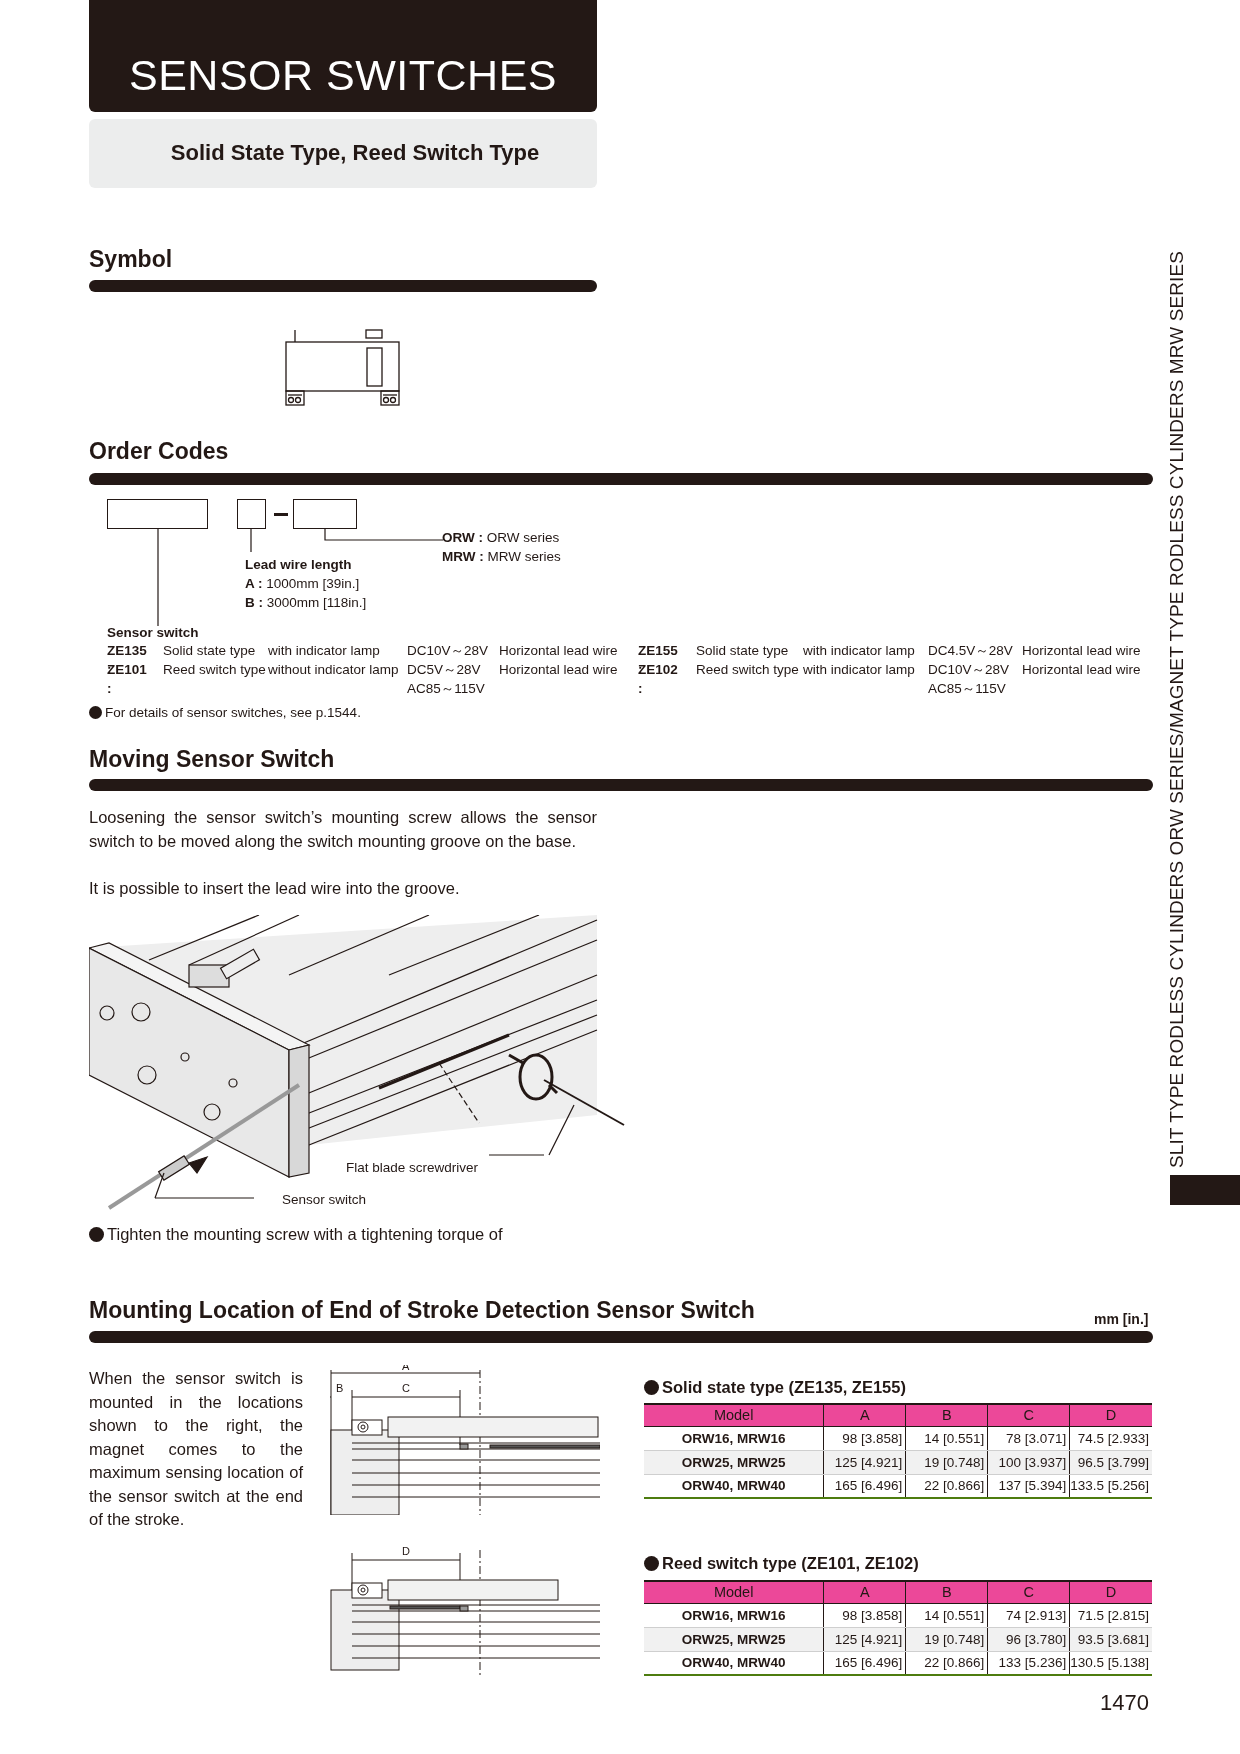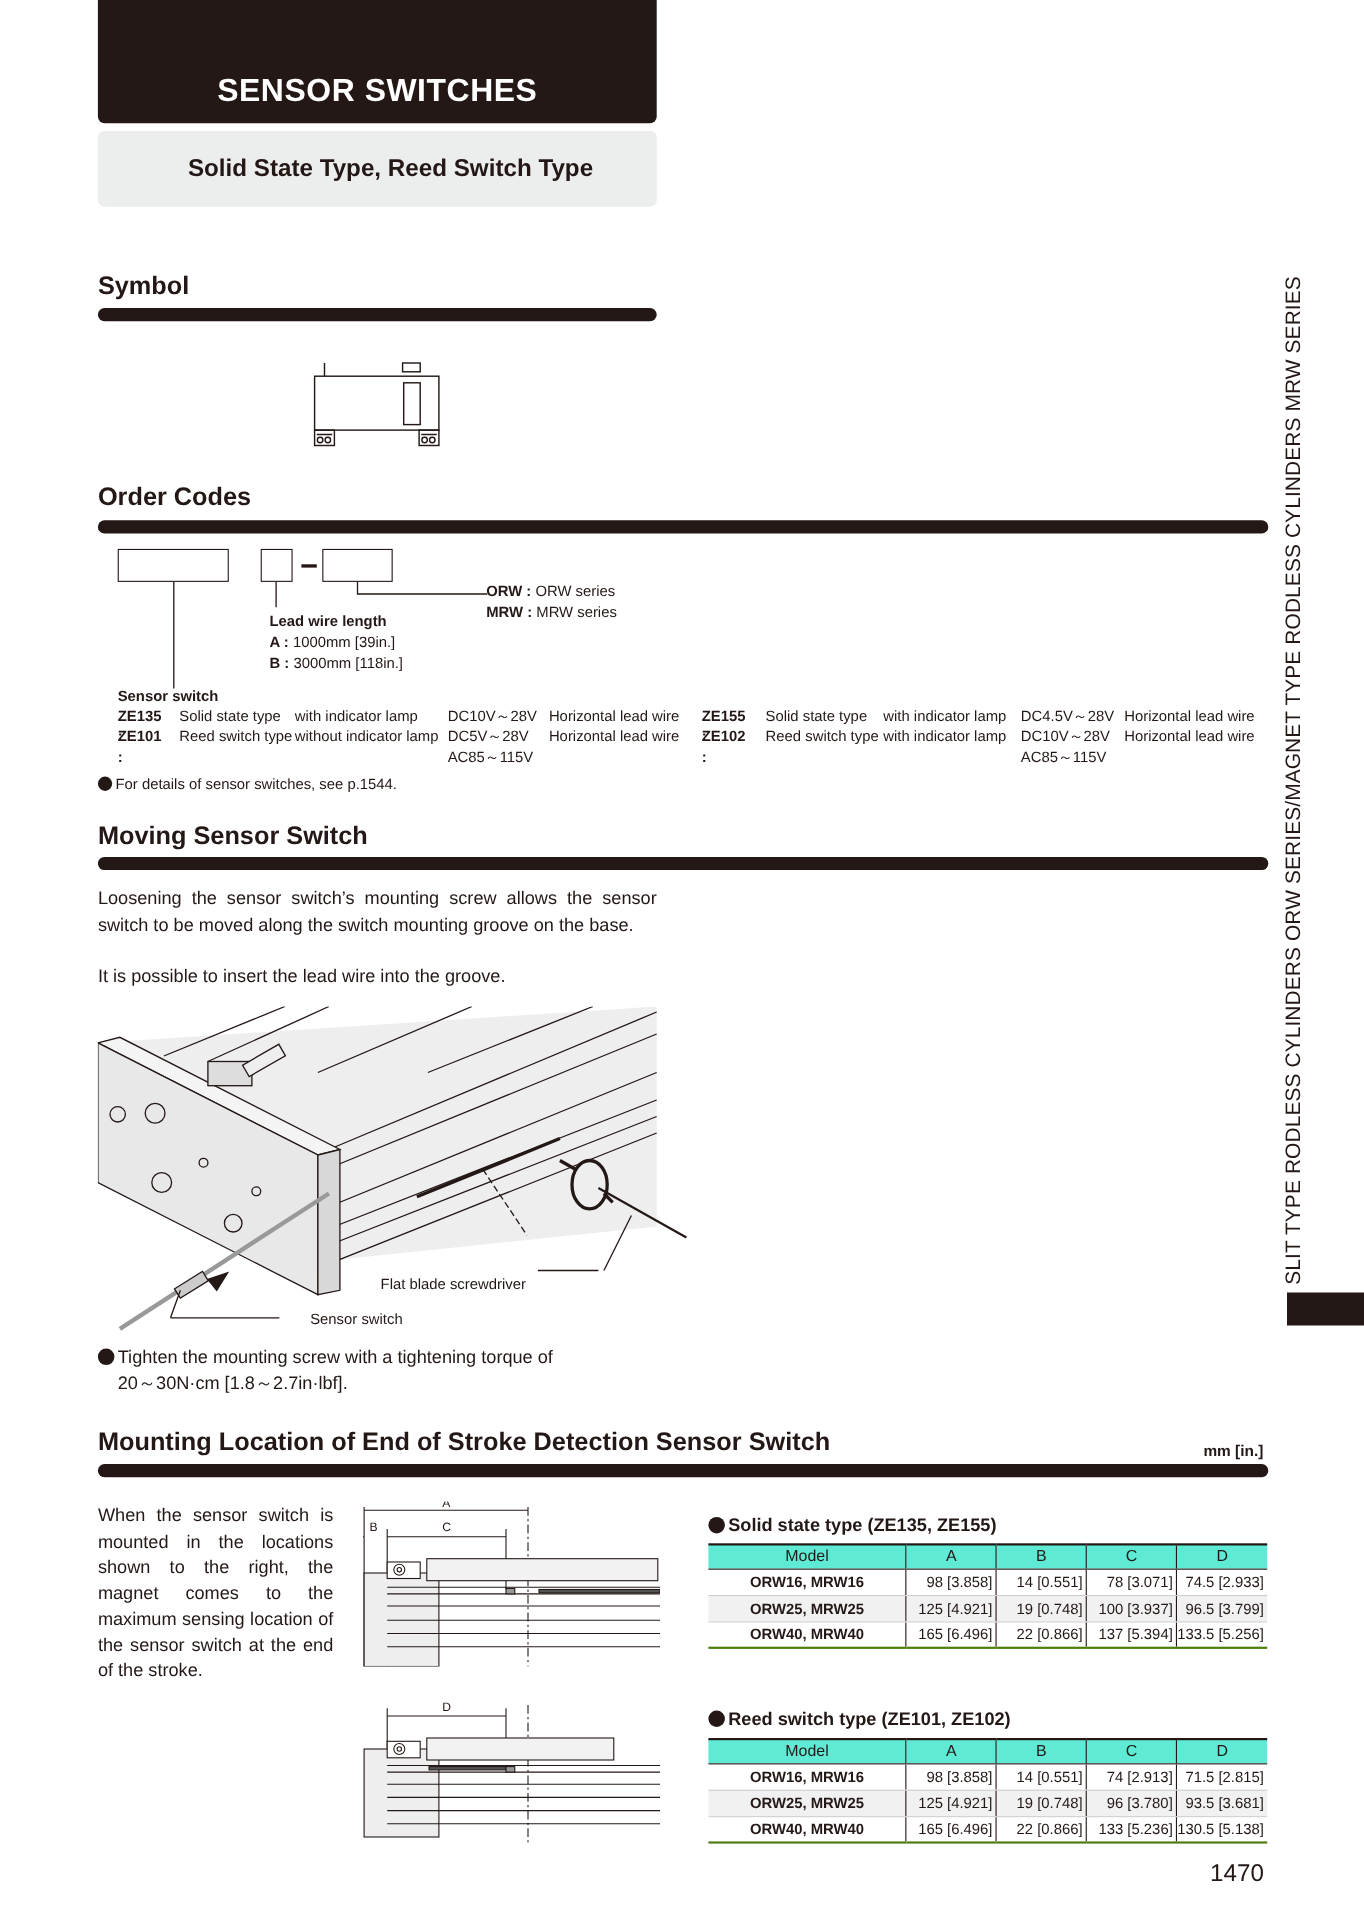--- a/index.html
+++ b/index.html
@@ -1,32 +1,32 @@
 <!DOCTYPE html>
 <html><head>
 <meta charset="utf-8">
 <style>
   * { box-sizing: border-box; margin: 0; padding: 0; }
   html, body { width: 1240px; height: 1754px; background: #ffffff; overflow: hidden; }
   body { position: relative; font-family: "Liberation Sans", sans-serif; color: #231815; }
   .abs { position: absolute; }
   .title-box { left: 89px; top: 0; width: 508px; height: 112px; background: #231815; border-radius: 0 0 6px 6px; }
-  .title-text { position: absolute; left: 0; right: 0; bottom: 12px; text-align: center; color: #fff; font-weight: bold; font-size: 29px; letter-spacing: 0.5px; }
+  .title-text { position: absolute; left: 0; right: 0; bottom: 12px; text-align: center; color: #fff; font-weight: normal; font-size: 43px; letter-spacing: 0.5px; }
   .subtitle-box { left: 89px; top: 119px; width: 508px; height: 69px; background: #eceded; border-radius: 6px; }
   .subtitle-text { position: absolute; left: 0; right: 0; top: 21px; text-align: center; font-weight: bold; font-size: 22px; color: #231815; margin-left: 24px; }
   .section-title { font-weight: bold; font-size: 23px; color: #231815; }
   .bar { background: #231815; height: 12px; border-radius: 6px; }
   .small { font-size: 13.5px; color: #231815; line-height: 19px; }
   .b { font-weight: bold; }
   .box { border: 1.3px solid #231815; background: #fff; }
   .body-text { font-size: 16.5px; line-height: 23.5px; color: #231815; text-align: justify; }
   .side-tab { left: 1170px; top: 1175px; width: 70px; height: 30px; background: #231815; }
   .side-text { left: 1166px; top: 1168px; transform-origin: 0 0; transform: rotate(-90deg); white-space: nowrap; font-size: 19px; color: #231815; letter-spacing: 0.1px; font-family: "Liberation Sans", sans-serif; }
   table.spec { border-collapse: collapse; font-size: 13.5px; width: 508px; }
-  table.spec th { background: #5eead4; font-weight: normal; height: 22px; border-top: 2px solid #231815; border-bottom: 1.5px solid #231815; border-left: 1px solid #231815; font-size: 14.5px; }
+  table.spec th { background: #ec4899; font-weight: normal; height: 22px; border-top: 2px solid #231815; border-bottom: 1.5px solid #231815; border-left: 1px solid #231815; font-size: 14.5px; }
   table.spec th:first-child { border-left: none; }
   table.spec td { height: 24px; border-left: 1px solid #231815; border-bottom: 1px solid #cfcfcf; text-align: right; padding-right: 3px; white-space: nowrap; }
   table.spec td:first-child { border-left: none; text-align: center; font-weight: bold; padding-right: 0; }
   table.spec tr:nth-child(even) td { background: #f1f1f1; }
   table.spec tr:last-child td { border-bottom: 2px solid #4d7c0f; }
   .bullet-dot { display: inline-block; width: 15px; height: 15px; border-radius: 50%; background: #231815; vertical-align: -2px; margin-right: 3px; }
   .page-num { left: 1100px; top: 1690px; font-size: 22px; color: #231815; }
   .unit { font-size: 14px; font-weight: bold; }
 </style>
 </head>
@@ -166,21 +166,20 @@
     <line x1="455" y1="240" x2="400" y2="240"></line>
     <line x1="75" y1="258" x2="66" y2="283"></line>
     <line x1="66" y1="283" x2="165" y2="283"></line>
   </g>
 </svg>
 <div class="abs" style="left:346px; top:1148px; font-size:13.5px; white-space:nowrap;margin-top:12px;">Flat blade screwdriver</div>
 <div class="abs" style="left:282px; top:1192px; font-size:13.5px; white-space:nowrap;">Sensor switch</div>
 
 <div class="abs" style="left:89px; top:1223px; font-size:16.5px; line-height:23.5px;">
   <div><span class="bullet-dot"></span><span>Tighten the mounting screw with a tightening torque of</span></div>
-  <div style="padding-left:18px;">20～30N·cm [1.8～2.7in·lbf].</div>
 </div>
 
 <div class="abs section-title" style="left:89px; top:1297px;">Mounting Location of End of Stroke Detection Sensor Switch</div>
 <div class="abs unit" style="left:1094px; top:1311px;">mm [in.]</div>
 <div class="abs bar" style="left:89px; top:1331px; width:1064px;"></div>
 
 <div class="abs body-text" style="left:89px; top:1367px; width:214px; text-align:justify; text-align-last:left;">When the sensor switch is mounted in the locations shown to the right, the magnet comes to the maximum sensing location of the sensor switch at the end of the stroke.</div>
 
 <svg class="abs" style="left:330px; top:1365px;" width="270" height="150" viewBox="0 0 270 150">
   <g stroke="#231815" stroke-width="1" fill="none">

